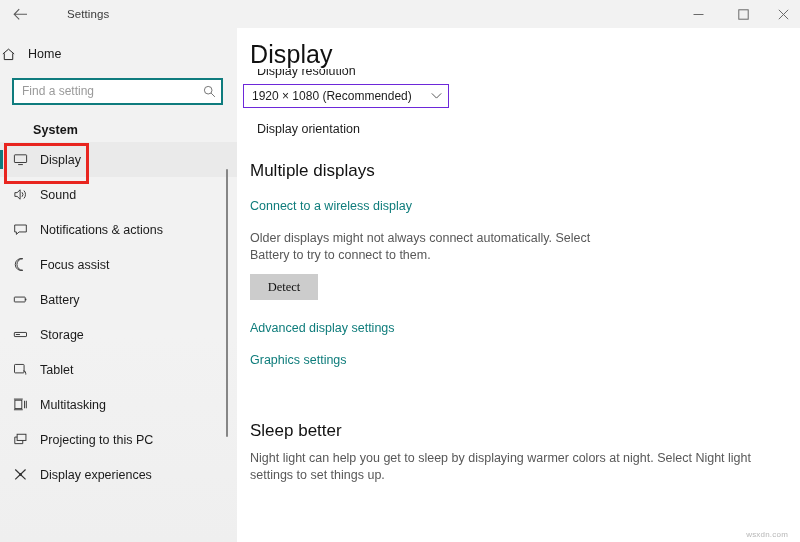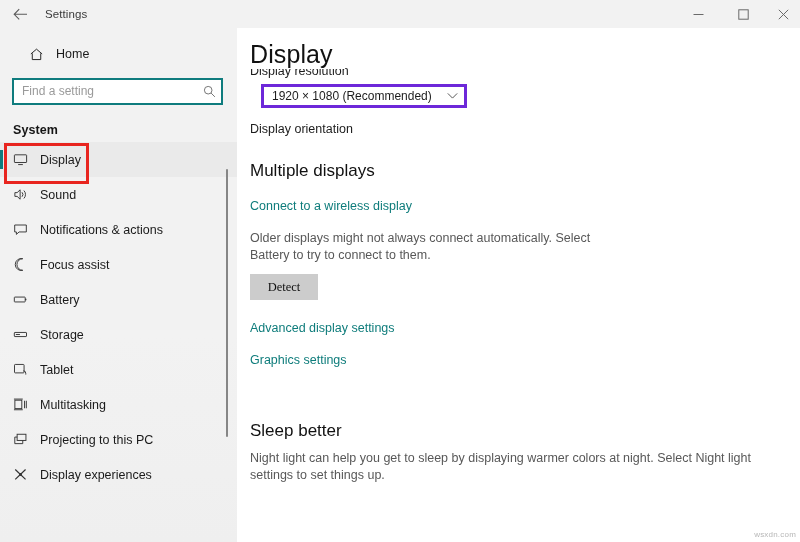--- a/index.html
+++ b/index.html
@@ -30,20 +30,21 @@
     height: 28px;
     flex: 0 0 28px;
     background: #f2f2f2;
     display: flex;
     align-items: center;
   }
   .titlebar-left {
     display: flex;
     align-items: center;
     height: 28px;
+    gap: 22px;
   }
   .back-btn {
     width: 40px;
     height: 28px;
     display: flex;
     align-items: center;
     justify-content: center;
     color: #5b5b5b;
   }
   .back-btn svg { display:block; }
@@ -85,21 +86,21 @@
     width: 237px;
     flex: 0 0 237px;
     background: linear-gradient(180deg,#f2f2f2 0%, #f2f2f2 60%, #efefef 100%);
     overflow: hidden;
   }
   .home-row {
     display: flex;
     align-items: center;
     height: 34px;
     margin-top: 9px;
-    padding-left: 29px;
+    padding-left: 1px;
     text-align: right;
   }
   .home-row .ico {
     width: 27px;
     display: flex;
     align-items: center;
     color: #1c1c1c;
   }
   .home-row .lbl {
     font-size: 12.5px;
@@ -135,20 +136,21 @@
     color: #6c6c6c;
   }
   .group-head {
     font-size: 12.5px;
     font-weight: bold;
     color: #151515;
     padding: 0 0 0 13px;
     margin-top: 18px;
     margin-bottom: 5px;
     letter-spacing: .1px;
+    margin-left: 20px;
   }
   .nav-list { position: relative; }
   .nav-item {
     position: relative;
     display: flex;
     align-items: center;
     height: 35px;
     padding-left: 13px;
     box-sizing: border-box;
   }
@@ -212,28 +214,28 @@
   }
   .scroll-body {
     position: absolute;
     left: 0; right: 0;
     top: 36px;
     bottom: 0;
   }
   .field-label {
     font-size: 12.5px;
     color: #1c1c1c;
-    margin-left: 13px;
+    margin-left: 20px;
   }
   .combo {
-    margin-left: 24px;
+    margin-left: 6px;
     margin-top: 6px;
     width: 206px;
     height: 24px;
-    border: 3px solid #6d28d9;
+    border: 1px solid #6d28d9;
     background: #ffffff;
     display: flex;
     align-items: center;
     box-sizing: border-box;
   }
   .combo .val {
     flex: 1 1 auto;
     font-size: 12px;
     color: #1c1c1c;
     padding-left: 8px;
@@ -297,21 +299,21 @@
     top: 143px;
     width: 85px;
     height: 41px;
     border: 3px solid #e8251f;
     box-sizing: border-box;
     pointer-events: none;
     z-index: 20;
   }
   .watermark {
     position: absolute;
-    right: 4px;
+    right: 12px;
     bottom: 3px;
     font-size: 8px;
     color: #b7b7b7;
     letter-spacing: .2px;
     z-index: 25;
   }
 </style>
 </head>
 <body>
 

